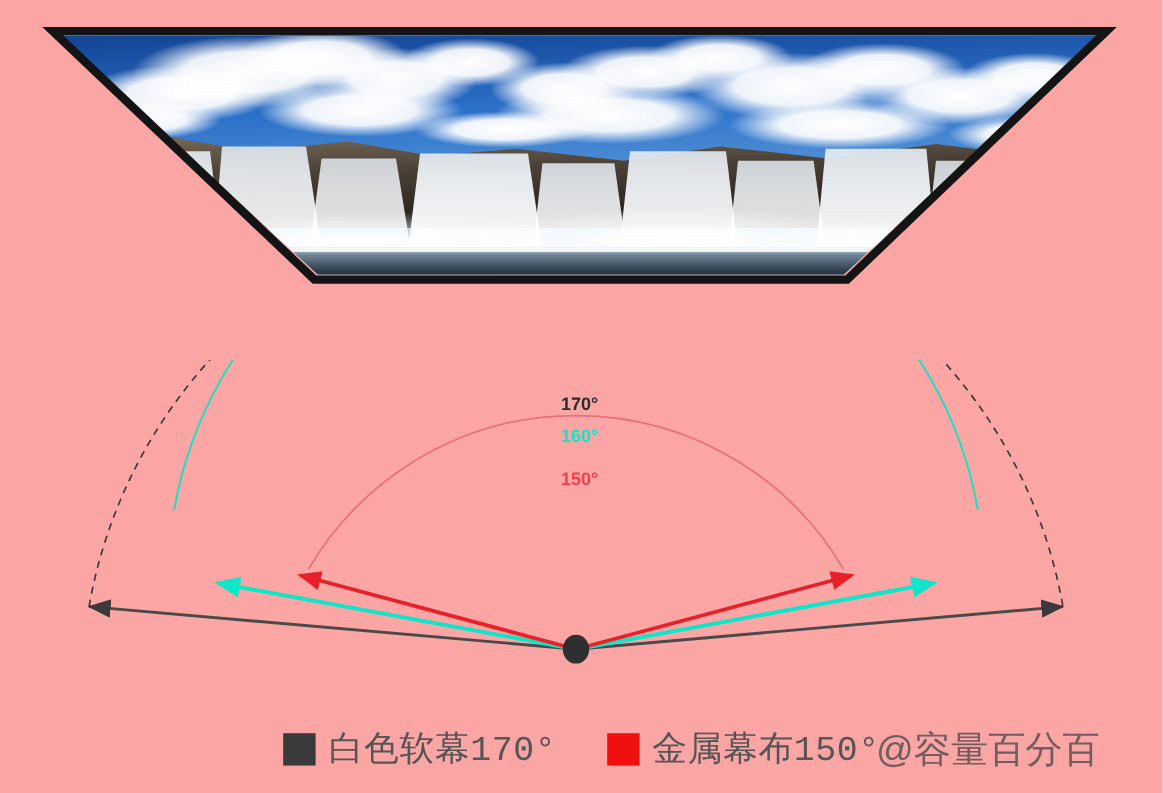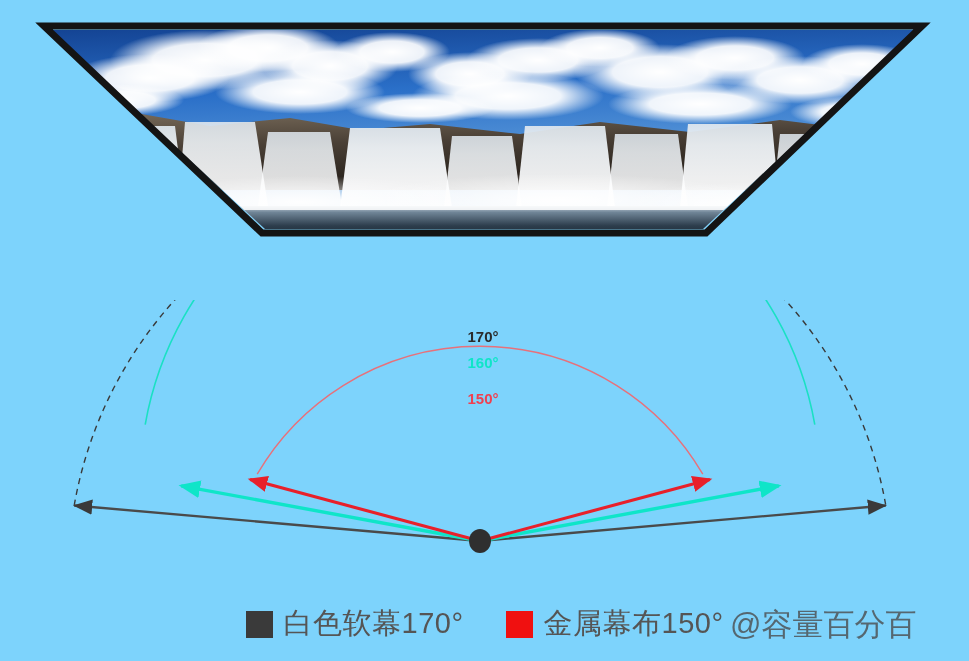--- a/index.html
+++ b/index.html
@@ -4,21 +4,21 @@
 <style>
   html, body {
     margin: 0;
     padding: 0;
     background: #ffffff;
   }
   #page {
     position: relative;
     width: 969px;
     height: 661px;
-    background: #7dd3fc;
+    background: #fca5a5;
     overflow: hidden;
     font-family: "Liberation Sans", "DejaVu Sans", sans-serif;
   }
 
   
   #screen-stage {
     position: absolute;
     left: 0;
     top: 0;
     width: 969px;
@@ -59,21 +59,21 @@
     display: flex;
     align-items: center;
     gap: 11px;
   }
   .legend-swatch {
     width: 27px;
     height: 27px;
     flex: 0 0 auto;
   }
   .legend-text {
-    font-family: Liberation Sans, sans-serif;
+    font-family: Liberation Mono, monospace;
     font-size: 29px;
     color: #555555;
     white-space: nowrap;
     letter-spacing: 0.5px;
   }
 
   
   #watermark {
     position: absolute;
     left: 730px;

